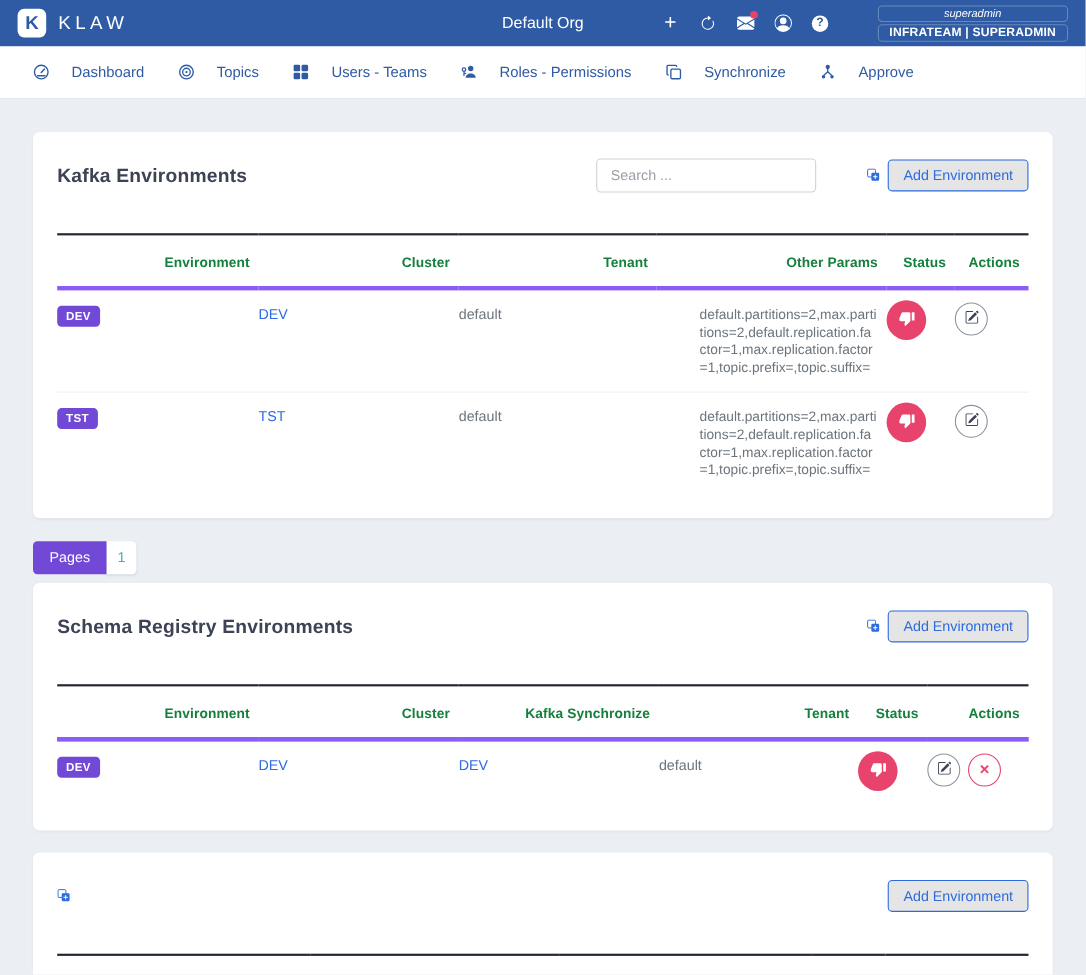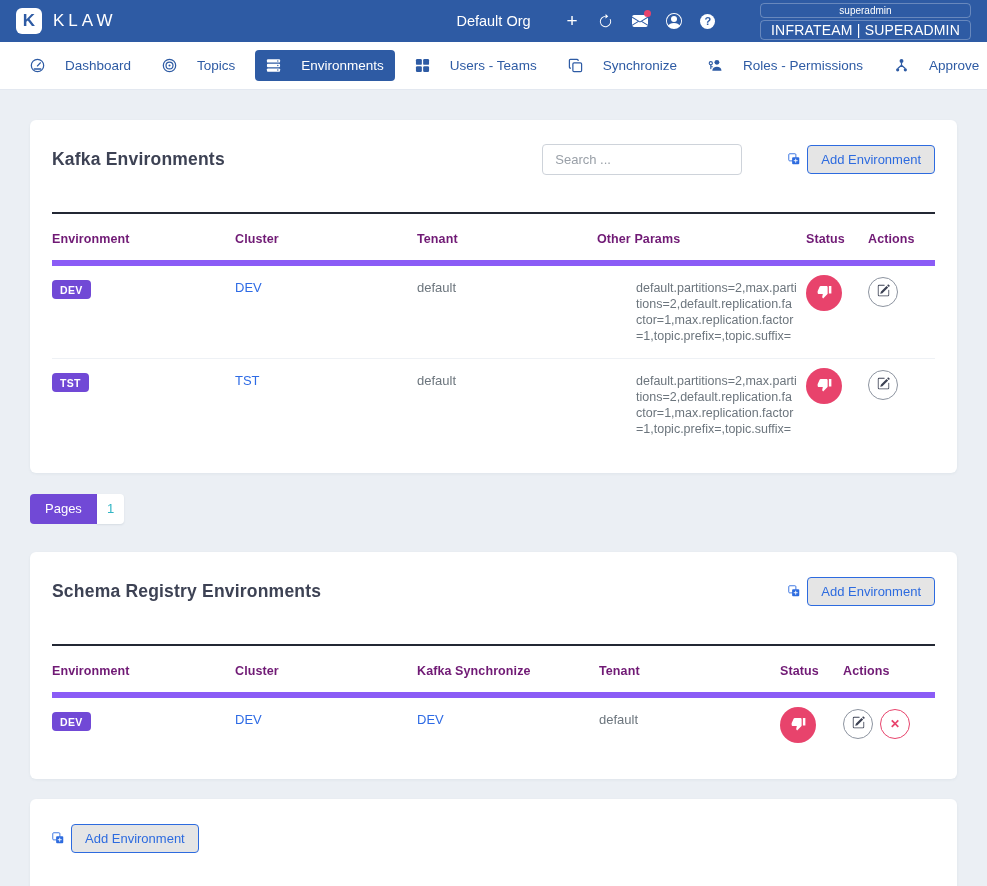--- a/index.html
+++ b/index.html
@@ -71,22 +71,22 @@
     display: flex; align-items: center; justify-content: center;
   }
   .user-stack { margin-left: 26px; display: flex; flex-direction: column; gap: 2px; align-items: stretch; }
   .user-chip {
     border: 1px solid rgba(255,255,255,0.28);
     border-radius: 4px;
     padding: 1px 10px;
     text-align: center;
     white-space: nowrap;
   }
-  .user-name { font-size: 10px; }
-  .user-role { font-size: 14px; font-weight: 400; letter-spacing: 0.2px; }
+  .user-name { font-size: 10px; font-style: italic; }
+  .user-role { font-size: 11px; font-weight: 700; letter-spacing: 0.2px; }
 
   
   .tabsbar {
     background: #fff;
     height: 48px;
     display: flex;
     align-items: center;
     padding: 0 19px;
     gap: 9px;
     border-bottom: 1px solid #e3e8f0;
@@ -109,20 +109,21 @@
     background: #fff;
     border-radius: 6px;
     padding: 22px;
     box-shadow: 0 1px 3px rgba(40,60,90,0.06);
   }
   .card-head {
     display: flex;
     align-items: center;
     height: 34px;
     margin-bottom: 36px;
+    justify-content: space-between;
   }
   .card-title {
     font-size: 17.5px;
     font-weight: 600;
     color: #3d4254;
     letter-spacing: 0.2px;
     flex: 1;
   }
   .search-input {
     width: 200px; height: 31px;
@@ -149,26 +150,26 @@
     cursor: pointer;
   }
 
   
   table.env-table {
     width: 100%;
     border-collapse: collapse;
     border-top: 2px solid #232834;
   }
   .env-table th {
-    text-align: left;
-    color: #701a75;
+    text-align: right;
+    color: #15803d;
     font-size: 12.5px;
     font-weight: 700;
     padding: 18px 8px 14px 0;
-    border-bottom: 6px solid #8b5cf6;
+    border-bottom: 4px solid #8b5cf6;
     letter-spacing: 0.1px;
   }
   .env-table td {
     vertical-align: top;
     padding: 14px 8px 14px 0;
     font-size: 13px;
     color: #6c757d;
     border-bottom: 1px solid #eef1f5;
   }
   .env-table tr:last-child td { border-bottom: none; }
@@ -206,21 +207,21 @@
     background: #fff;
     display: inline-flex; align-items: center; justify-content: center;
     cursor: pointer;
     margin-top: -3px;
     vertical-align: top;
   }
   .edit-btn { border: 1px solid #8d94a0; color: #3d4254; }
   .delete-btn { border: 1px solid #e8436c; color: #e8436c; font-size: 12px; font-weight: 700; margin-left: 7px; }
 
   
-  .pages-bar { margin: 21px 0 28px; display: inline-flex; }
+  .pages-bar { margin: 21px 0 8px; display: inline-flex; }
   .pages-label {
     background: #7149d6;
     color: #fff;
     font-size: 13px;
     padding: 7px 15px 8px;
     border-radius: 4px 0 0 4px;
     cursor: pointer;
   }
   .page-num {
     background: #fff;
@@ -285,63 +286,50 @@
   <div class="tab">
     <span>
       <svg viewBox="0 0 16 16" width="15" height="15" fill="none" stroke="currentColor">
           <circle cx="8" cy="8" r="6.6" stroke-width="1.3"></circle>
           <circle cx="8" cy="8" r="3.7" stroke-width="1.3"></circle>
           <circle cx="8" cy="8" r="1.1" fill="currentColor" stroke="none"></circle>
         </svg>
     </span>
     <span>Topics</span>
   </div>
-  <div class="tab active">
-    <span>
-      <svg viewBox="0 0 16 16" width="15" height="15" fill="currentColor">
-          <rect x="1" y="1.4" width="14" height="3.5" rx="1"></rect>
-          <rect x="1" y="6.25" width="14" height="3.5" rx="1"></rect>
-          <rect x="1" y="11.1" width="14" height="3.5" rx="1"></rect>
-          <circle cx="12.6" cy="3.15" r="0.75" fill="#2e5ba4"></circle>
-          <circle cx="12.6" cy="8" r="0.75" fill="#2e5ba4"></circle>
-          <circle cx="12.6" cy="12.85" r="0.75" fill="#2e5ba4"></circle>
-        </svg>
-    </span>
-    <span>Environments</span>
-  </div>
   <div class="tab">
     <span>
       <svg viewBox="0 0 16 16" width="15" height="15" fill="currentColor">
           <rect x="1" y="1" width="6.3" height="6.3" rx="1.3"></rect>
           <rect x="8.7" y="1" width="6.3" height="6.3" rx="1.3"></rect>
           <rect x="1" y="8.7" width="6.3" height="6.3" rx="1.3"></rect>
           <rect x="8.7" y="8.7" width="6.3" height="6.3" rx="1.3"></rect>
         </svg>
     </span>
     <span>Users - Teams</span>
   </div>
   <div class="tab">
     <span>
-      <svg viewBox="0 0 16 16" width="15" height="15" fill="none" stroke="currentColor" stroke-width="1.3">
-          <rect x="5.2" y="5.2" width="9.3" height="9.3" rx="1.2"></rect>
-          <path d="M10.8 3.2V2.5A1 1 0 0 0 9.8 1.5H2.5a1 1 0 0 0-1 1v7.3a1 1 0 0 0 1 1h.7"></path>
-        </svg>
-    </span>
-    <span>Synchronize</span>
-  </div>
-  <div class="tab">
-    <span>
       <svg viewBox="0 0 16 16" width="15" height="15" fill="currentColor">
           <circle cx="9.5" cy="4.6" r="2.6"></circle>
           <path d="M4.6 13.6c0-2.7 2.2-4.3 4.9-4.3s4.9 1.6 4.9 4.3z"></path>
           <circle cx="3" cy="5.6" r="1.7" fill="none" stroke="currentColor" stroke-width="1.2"></circle>
           <path d="M3 7.3v4M3 9.3h1.6" stroke="currentColor" stroke-width="1.2" fill="none" stroke-linecap="round"></path>
         </svg>
     </span>
     <span>Roles - Permissions</span>
+  </div>
+  <div class="tab">
+    <span>
+      <svg viewBox="0 0 16 16" width="15" height="15" fill="none" stroke="currentColor" stroke-width="1.3">
+          <rect x="5.2" y="5.2" width="9.3" height="9.3" rx="1.2"></rect>
+          <path d="M10.8 3.2V2.5A1 1 0 0 0 9.8 1.5H2.5a1 1 0 0 0-1 1v7.3a1 1 0 0 0 1 1h.7"></path>
+        </svg>
+    </span>
+    <span>Synchronize</span>
   </div>
   <div class="tab">
     <span>
       <svg viewBox="0 0 16 16" width="15" height="15" fill="currentColor">
           <circle cx="8" cy="3.1" r="2.1"></circle>
           <path d="M8 5.2v2.6M8 7.8 4.3 11M8 7.8l3.7 3.2" stroke="currentColor" stroke-width="1.3" fill="none" stroke-linecap="round"></path>
           <circle cx="3.9" cy="12.6" r="1.7"></circle>
           <circle cx="12.1" cy="12.6" r="1.7"></circle>
         </svg>
     </span>

